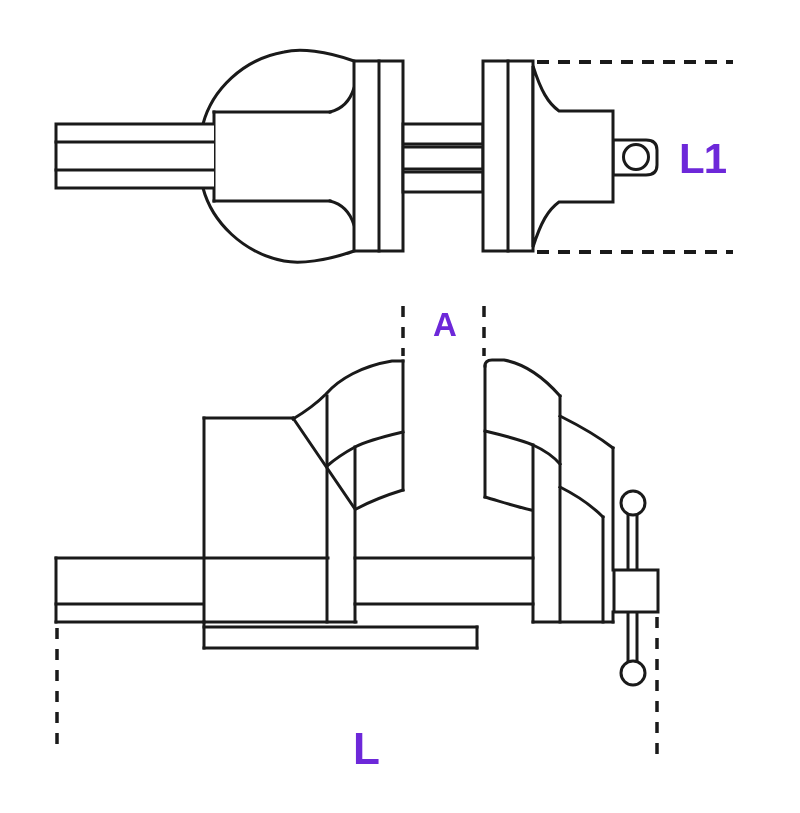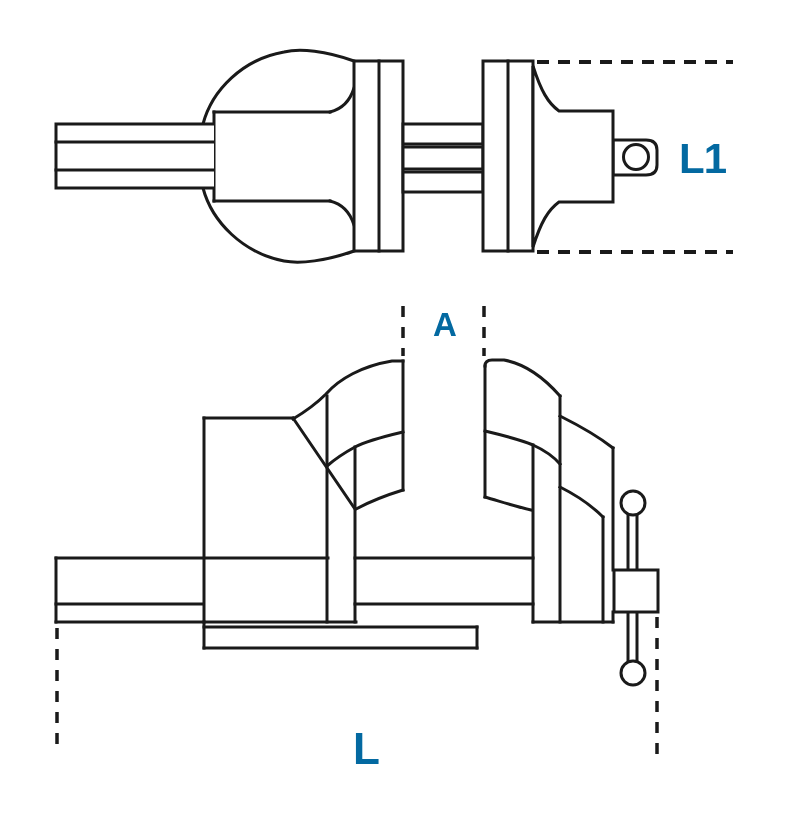--- a/index.html
+++ b/index.html
@@ -3,21 +3,21 @@
 <meta charset="utf-8">
 <style>
   html,body{margin:0;padding:0;}
   body{background:#ffffff;font-family:"Liberation Sans", sans-serif;}
   .stage{position:relative;width:800px;height:813px;background:#ffffff;overflow:hidden;}
   svg{position:absolute;left:0;top:0;}
   .ln{fill:none;stroke:#1a1a1a;stroke-width:3;stroke-linecap:square;stroke-linejoin:miter;}
   .lnf{fill:#ffffff;stroke:#1a1a1a;stroke-width:3;stroke-linejoin:miter;}
   .dash-h{fill:none;stroke:#1a1a1a;stroke-width:4;stroke-dasharray:12 9;stroke-linecap:butt;}
   .dash-v{fill:none;stroke:#1a1a1a;stroke-width:3.5;stroke-dasharray:11 10;stroke-linecap:butt;}
-  .dim-label{position:absolute;color:#0369a1;font-weight:bold;line-height:1;white-space:nowrap;}
+  .dim-label{position:absolute;color:#6d28d9;font-weight:bold;line-height:1;white-space:nowrap;}
   .lbl-l1{left:679px;top:138px;font-size:42px;letter-spacing:-1px;}
   .lbl-a{left:433px;top:308px;font-size:33px;}
   .lbl-l{left:353px;top:727px;font-size:44px;}
 </style>
 </head>
 <body>
 
 <div class="stage">
   <svg width="800" height="813" viewBox="0 0 800 813">
 

